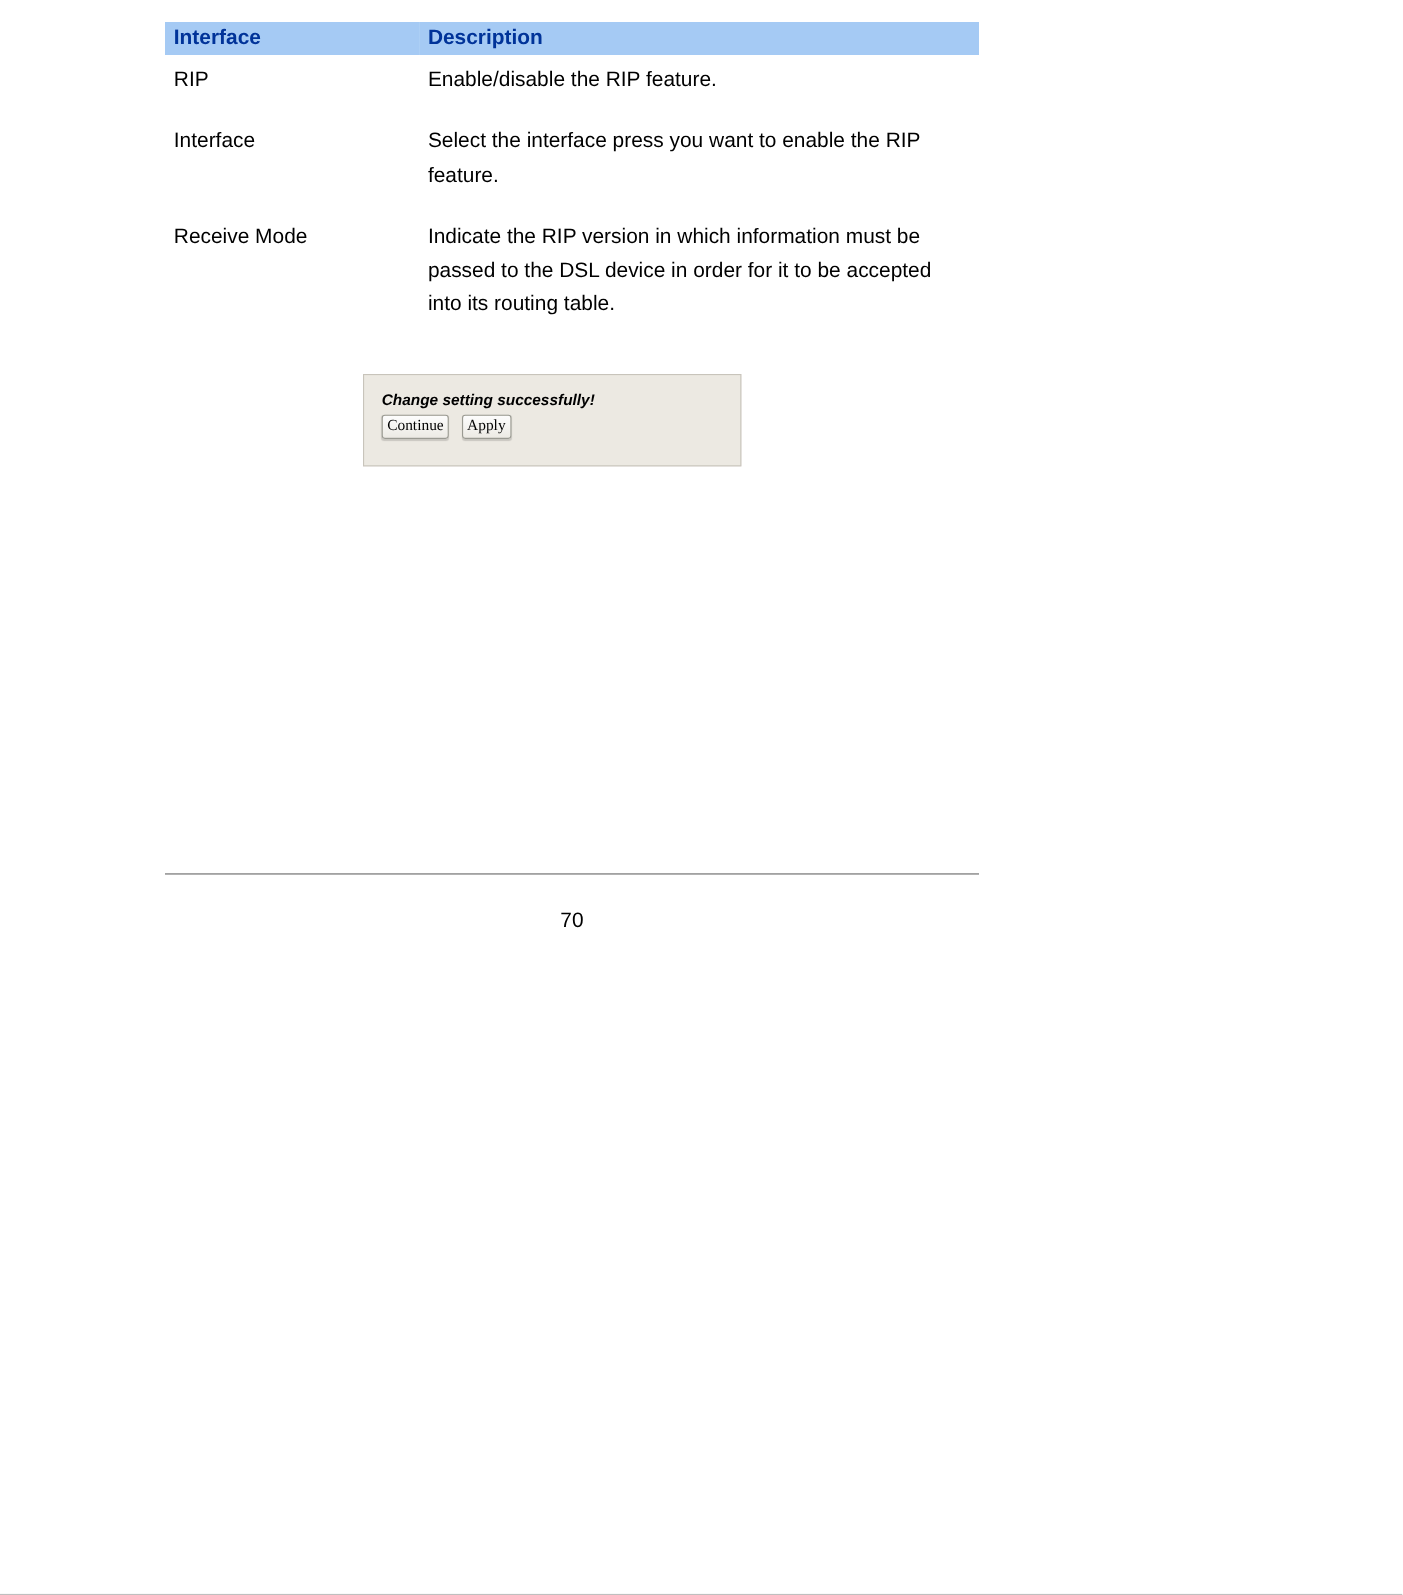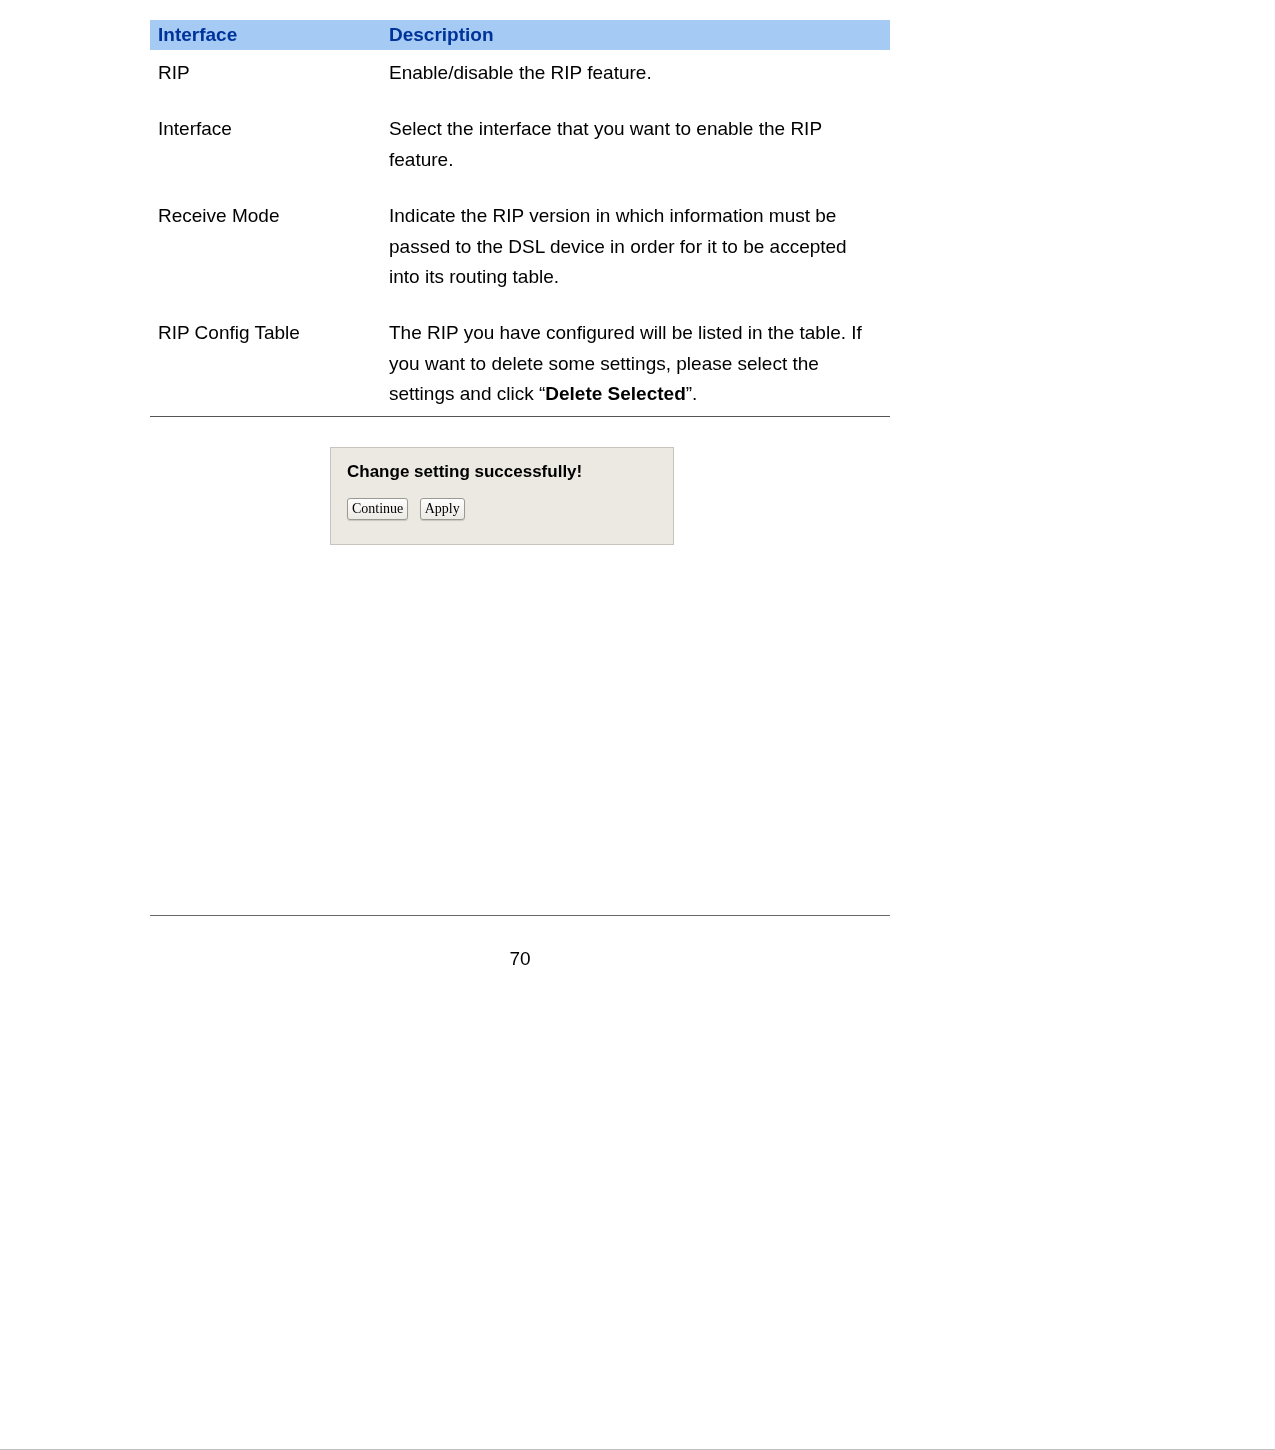--- a/index.html
+++ b/index.html
@@ -49,23 +49,24 @@
     margin: 30px 0 40px 180px;
   }
   .dialog {
     background: #ece9e2;
     border: 1px solid #c8c4bb;
     width: 310px;
     padding: 14px 16px 24px 16px;
   }
   .dialog-title {
     font-weight: bold;
+    font-style: italic;
     font-family: Arial, sans-serif;
-    font-size: 17px;
-    margin-bottom: 14px;
+    font-size: 14px;
+    margin-bottom: 4px;
   }
   .dlg-btn {
     display: inline-block;
     font-family: Georgia, "Times New Roman", serif;
     font-size: 14px;
     background: linear-gradient(#fdfdfd,#eceae4);
     border: 1px solid #9a9a92;
     border-radius: 3px;
     padding: 2px 4px;
     margin-right: 6px;
@@ -97,29 +98,25 @@
         <tr>
       <th class="col-param">Interface</th>
       <th class="col-desc">Description</th>
     </tr>
     <tr>
       <td>RIP</td>
       <td>Enable/disable the RIP feature.</td>
     </tr>
     <tr>
       <td>Interface</td>
-      <td>Select the interface that you want to enable the RIP feature.</td>
+      <td>Select the interface press you want to enable the RIP feature.</td>
     </tr>
     <tr>
       <td>Receive Mode</td>
       <td>Indicate the RIP version in which information must be passed to the DSL device in order for it to be accepted into its routing table.</td>
-    </tr>
-    <tr class="last">
-      <td>RIP Config Table</td>
-      <td><span>The RIP you have configured will be listed in the table. If you want to delete some settings, please select the settings and click “</span><b>Delete Selected</b><span>”.</span></td>
     </tr>
   </tbody>
     </table>
 
 
   <div class="dialog-wrap">
     <div class="dialog">
       <div class="dialog-title">Change setting successfully!</div>
       <span class="dlg-btn">Continue</span>
       <span class="dlg-btn">Apply</span>

